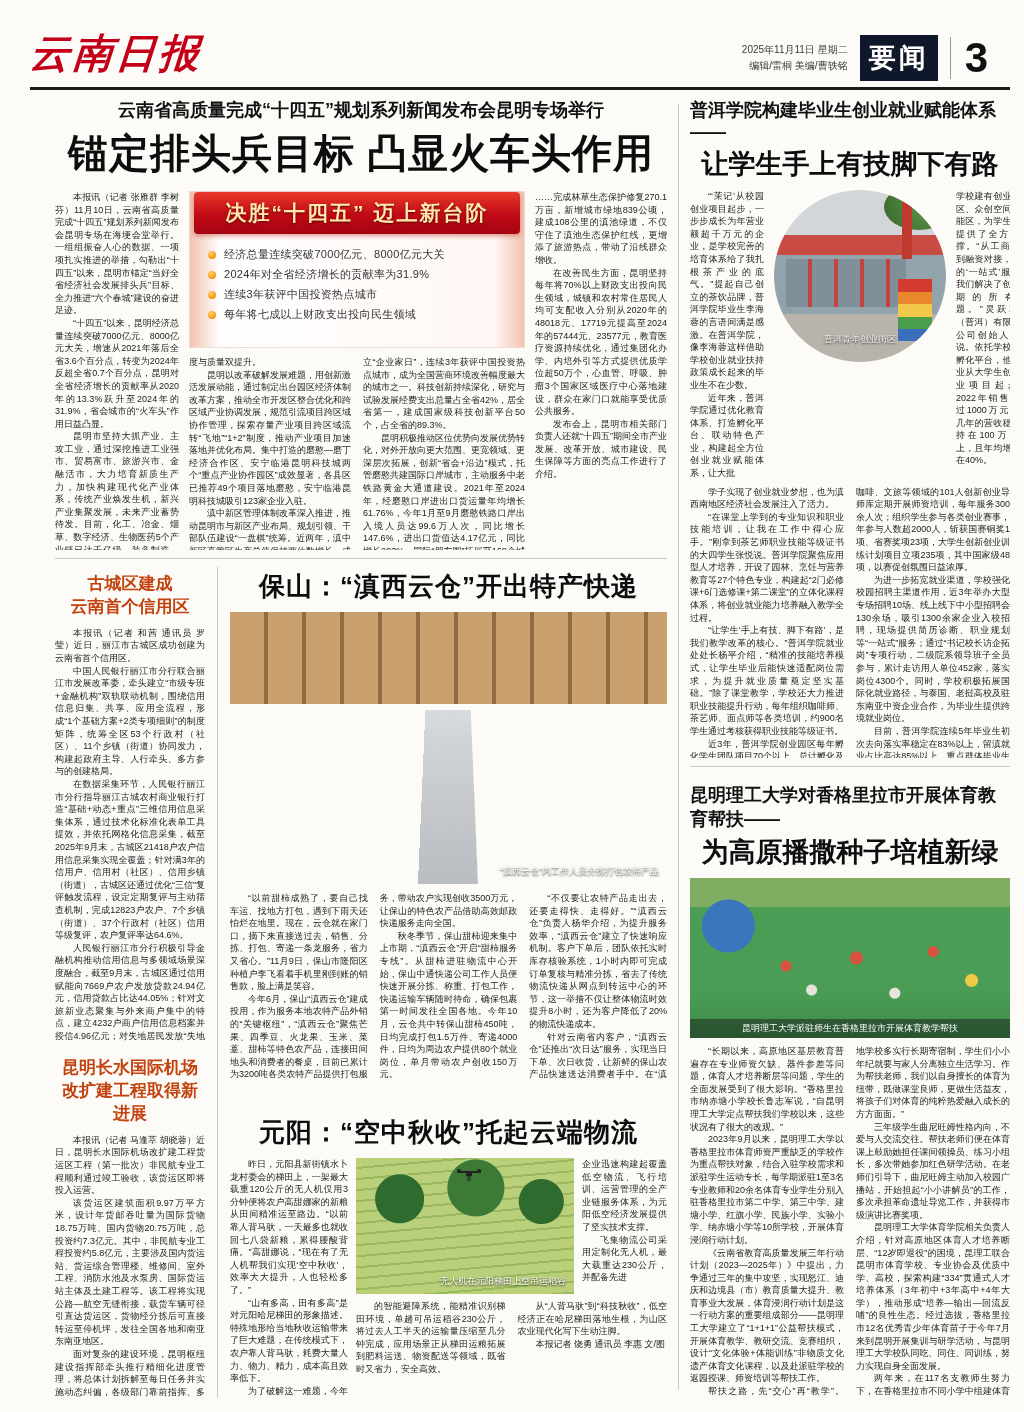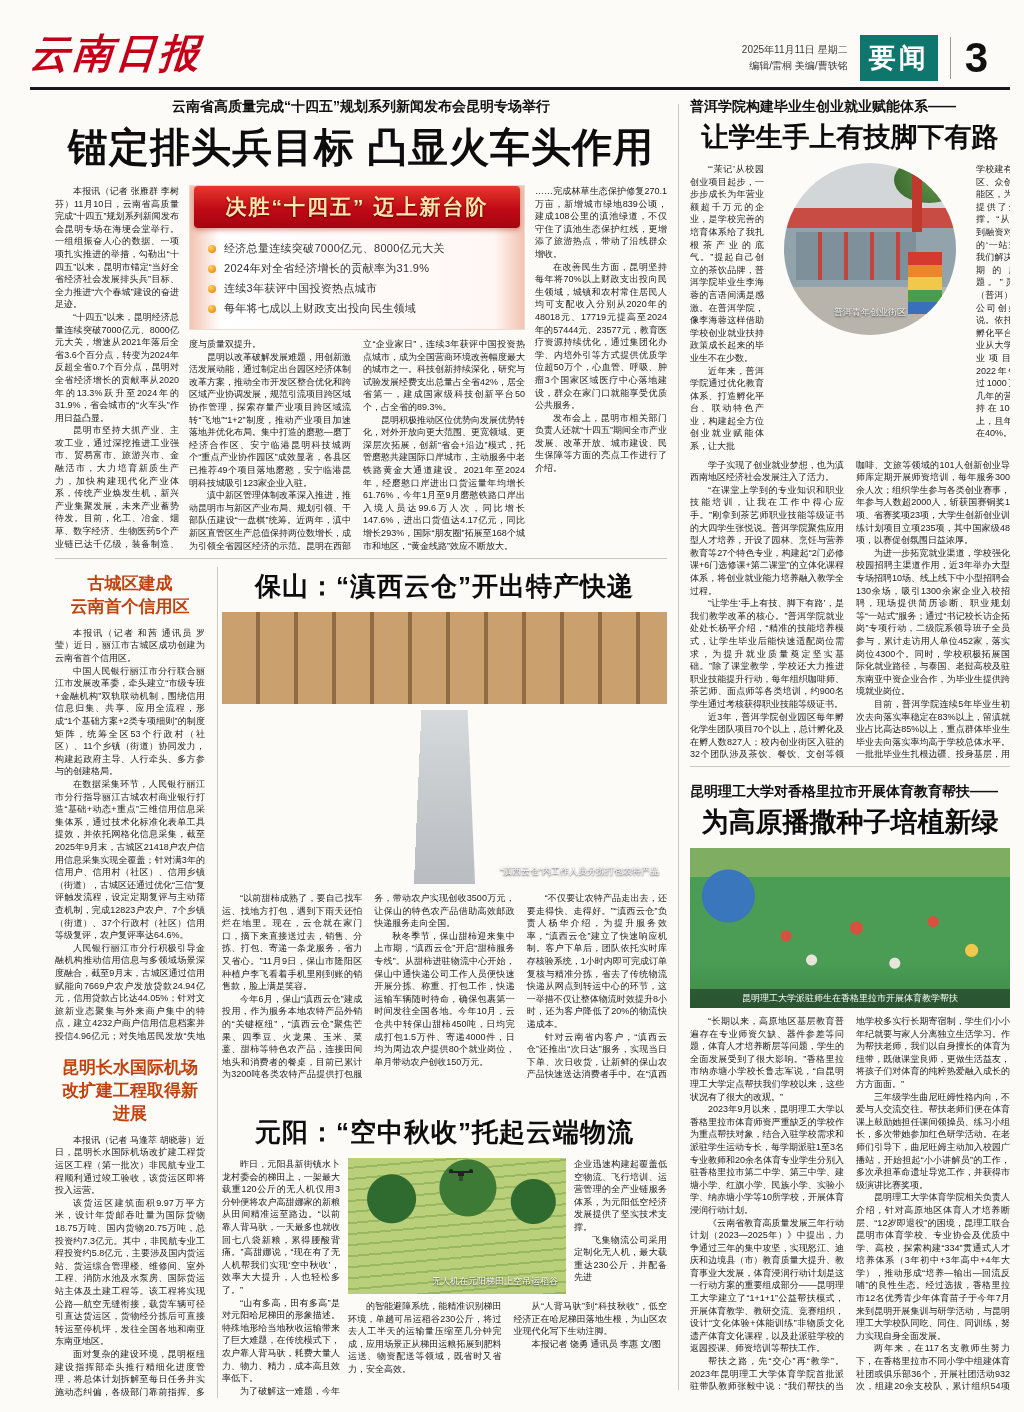--- a/index.html
+++ b/index.html
@@ -4,57 +4,57 @@
 <style>
   html,body{margin:0;padding:0;background:#dddbd5;}
   .page{width:1024px;height:1412px;background:#fcfbf8;overflow:hidden;position:relative;
         font-family:"Liberation Sans","DejaVu Sans",sans-serif;color:#1c1c1c;margin:0 auto;}
   
   .masthead{display:flex;justify-content:space-between;align-items:flex-end;padding:26px 36px 6px 30px;}
   .logo{font-family:"DejaVu Serif",serif;font-size:40px;font-weight:bold;color:#c40018;
         font-style:italic;letter-spacing:3px;transform:skewX(-4deg);}
   .mast-right{display:flex;align-items:center;gap:12px;}
   .dateblock{text-align:right;font-size:10px;color:#3a3a3a;line-height:1.6;}
-  .section-box{background:#0f766e;color:#fff;font-size:27px;font-weight:900;padding:5px 9px;letter-spacing:3px;}
+  .section-box{background:#0f172a;color:#fff;font-size:27px;font-weight:900;padding:5px 9px;letter-spacing:3px;}
   .pageno{font-size:42px;font-weight:700;border-left:1px solid #9a9a9a;padding-left:14px;color:#101010;line-height:1;}
   .mast-rule{height:3px;background:#191919;margin:0 14px 0 30px;}
   
   .content{display:flex;padding:8px 14px 0 55px;height:1300px;}
   .left-zone{width:612px;flex:none;display:flex;flex-direction:column;}
   .rail-divider{width:1px;background:#ccc9c1;margin:6px 11px 8px 11px;flex:none;}
   .right-rail{flex:1;min-width:0;display:flex;flex-direction:column;}
   
-  .kicker{font-size:14px;font-weight:bold;color:#111;}
+  .kicker{font-size:18px;font-weight:bold;color:#111;}
   .kicker.center{text-align:center;}
   .body p{margin:0;text-indent:2em;font-size:9px;line-height:12.6px;text-align:justify;color:#222;}
   .cont > p:first-child{text-indent:0;}
   .byline{margin:2px 0 0;font-size:9px;line-height:12.6px;text-align:right;color:#222;}
   .hrule{border-top:1px solid #ccc9c1;margin:8px 0;}
   
   .main-article{height:452px;overflow:hidden;}
   .main-headline{font-size:40px;font-weight:900;text-align:center;margin:4px 0 10px;letter-spacing:1px;color:#0d0d0d;}
   .main-bodyrow{display:flex;gap:10px;height:366px;overflow:hidden;}
   .mcol1{width:124px;flex:none;overflow:hidden;}
   .mid{width:336px;flex:none;display:flex;flex-direction:column;}
   .mcol4{flex:1;overflow:hidden;}
   .midtext{margin-top:8px;column-count:2;column-gap:12px;overflow:hidden;flex:1;}
   
   .banner{background:linear-gradient(90deg,#f2c3b2 0,#fff 9%,#fff7f4 91%,#f2c3b2 100%);
-          padding:0 8px 8px;border:1px solid #eedcd4;}
+          padding:0 8px 20px;border:1px solid #eedcd4;}
   .ribbon{margin:0 -4px;background:linear-gradient(180deg,#e8392b 0,#c00916 55%,#a50411 100%);
           border-radius:4px;text-align:center;font-size:21px;font-weight:900;letter-spacing:2px;
           padding:7px 0;color:#ffe8ae;text-shadow:0 1px 2px #5e0000;box-shadow:0 2px 5px rgba(180,30,20,.45);}
   .bullets{padding:8px 6px 0 10px;}
   .bullet{display:flex;align-items:center;gap:8px;margin:5px 0;}
   .dot{width:8px;height:8px;border-radius:50%;flex:none;background:radial-gradient(circle at 35% 30%,#ffd65e,#f07400);}
   .btext{font-size:11px;color:#333;letter-spacing:.3px;}
   
   .bottom-zone{display:flex;flex:1;min-height:0;}
   .left-rail{width:150px;flex:none;display:flex;flex-direction:column;}
-  .center-col{flex:1;min-width:0;display:flex;flex-direction:column;padding-left:4px;border-left:1px solid #ccc9c1;margin-left:12px;}
+  .center-col{flex:1;min-width:0;display:flex;flex-direction:column;padding-left:12px;border-left:1px solid #ccc9c1;margin-left:12px;}
   .rail-head{font-size:17px;font-weight:900;text-align:center;line-height:1.35;margin:6px 0 8px;color:#c2410c;font-family:Liberation Serif, serif;}
   .gucheng{height:474px;overflow:hidden;}
   .changshui{flex:1;overflow:hidden;margin-top:10px;}
   .sec-head{font-size:26px;font-weight:900;text-align:center;margin:2px 0 8px;color:#0d0d0d;letter-spacing:1px;}
   .baoshan{height:540px;overflow:hidden;}
   .yuanyang{flex:1;overflow:hidden;margin-top:6px;}
   .cols3{column-count:3;column-gap:12px;height:200px;overflow:hidden;margin-top:8px;}
   
   .photo{position:relative;overflow:hidden;}
   .caption-inphoto{position:absolute;right:8px;bottom:6px;font-size:9px;color:#fff;text-shadow:0 1px 2px rgba(0,0,0,.9);}
@@ -99,21 +99,21 @@
   .ph-yuanyang{width:218px;height:136px;flex:none;background:
       radial-gradient(circle at 20% 30%, #2f6a2e 0 24px, transparent 25px),
       radial-gradient(circle at 55% 22%, #3c7a36 0 28px, transparent 29px),
       radial-gradient(circle at 85% 32%, #2f6a2e 0 22px, transparent 23px),
       repeating-linear-gradient(175deg,#b9cf7a 0 9px,#9ab85f 9px 11px),
       linear-gradient(180deg,#cfe0e4 0 12%,#7fa85c 12% 100%);}
   .drone{position:absolute;left:46%;top:10px;}
   
   .puer{height:660px;overflow:hidden;}
   .rail-sechead{font-size:27px;font-weight:900;text-align:center;margin:3px 0 8px;color:#0d0d0d;}
-  .puer-row{display:flex;gap:20px;margin-bottom:6px;}
+  .puer-row{display:flex;gap:10px;margin-bottom:6px;}
   .sidecol{width:74px;flex:none;overflow:hidden;}
   .puer-body{column-count:2;column-gap:12px;height:330px;overflow:hidden;}
   .kmust{flex:1;overflow:hidden;margin-top:8px;}
   .kmust-body{column-count:2;column-gap:12px;overflow:hidden;height:388px;margin-top:7px;}
   .yy-row{display:flex;gap:8px;}
   .yy-left{width:118px;flex:none;overflow:hidden;height:262px;}
   .yy-right{flex:1;min-width:0;}
   .yy-r1{display:flex;gap:8px;}
   .yy-rtext{flex:1;overflow:hidden;height:136px;}
   .yy-cont{margin-top:6px;column-count:2;column-gap:12px;overflow:hidden;height:112px;}

